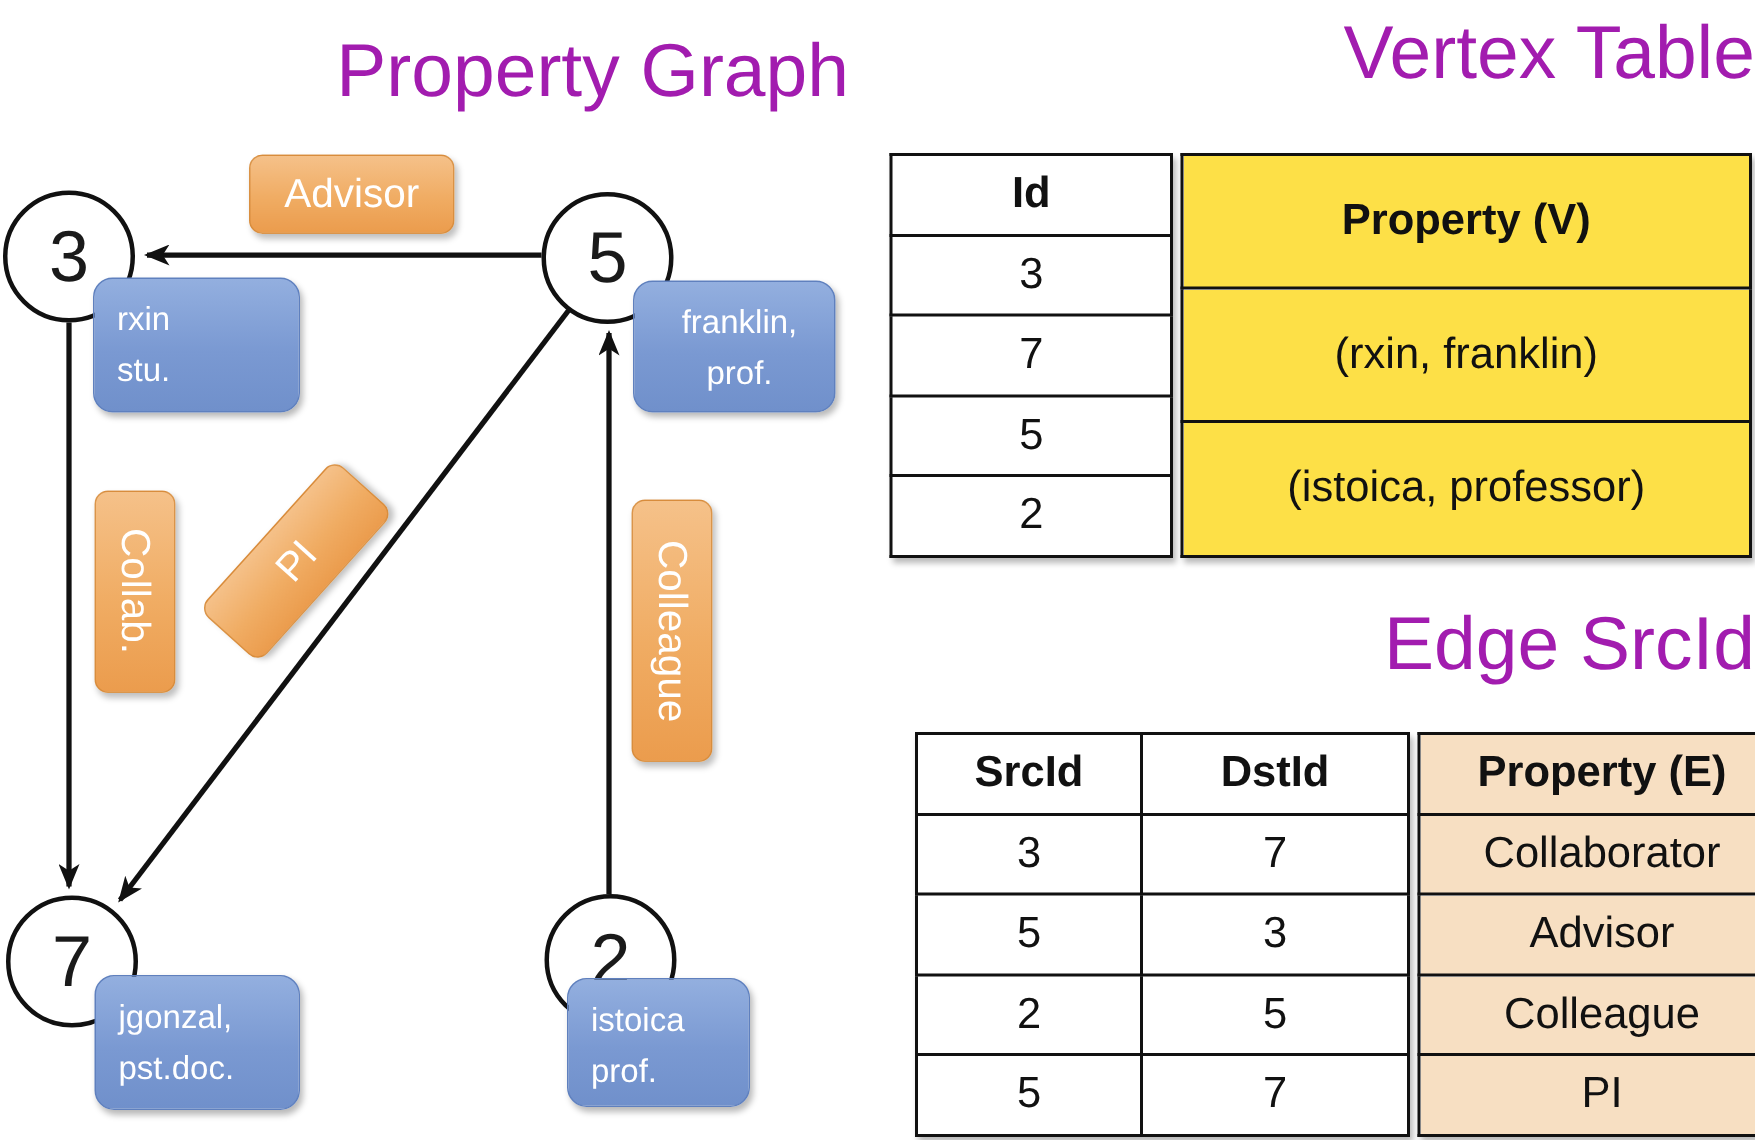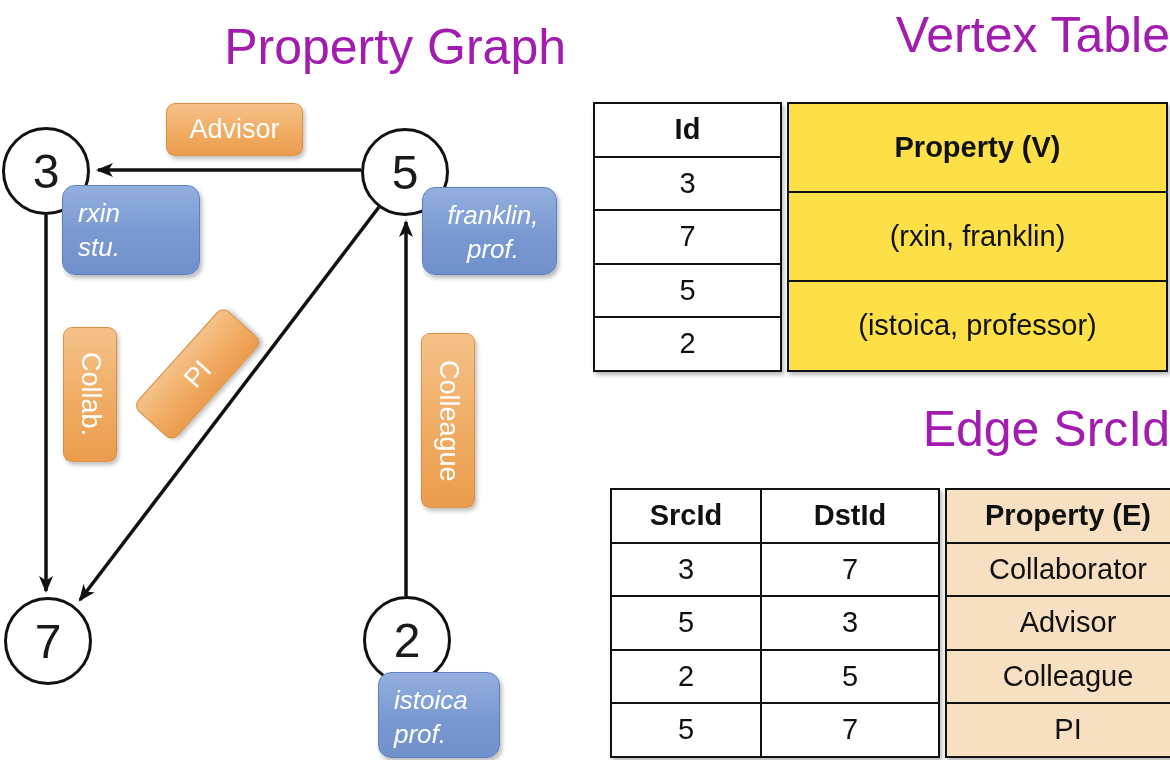--- a/index.html
+++ b/index.html
@@ -21,23 +21,22 @@
     background:#ffffff;display:flex;align-items:center;justify-content:center;
     font-size:48px;font-weight:300;box-sizing:border-box;
   }
 
   
   .vprop{
     position:absolute;border-radius:13px;
     background:linear-gradient(180deg,#93AFDF 0%,#7A99D2 55%,#7090CB 100%);
     border:1.5px solid #5F80BE;box-sizing:border-box;
     box-shadow:2px 3px 4px rgba(0,0,0,0.28);
-    color:#ffffff;font-size:26px;line-height:34px;
+    color:#ffffff;font-size:22px;line-height:34px;
     padding:10px 8px 6px 15px;
-    font-style:italic;
   }
   .vprop span{display:block;}
 
   
   .elabel{
     position:absolute;border-radius:9px;
     background:linear-gradient(180deg,#F5C189 0%,#F0AC63 55%,#EB9C4D 100%);
     border:1px solid rgba(210,135,55,0.75);box-sizing:border-box;
     box-shadow:2px 3px 4px rgba(0,0,0,0.25);
     color:#ffffff;font-size:27px;
@@ -110,21 +109,25 @@
   </div>
 
   <div class="vprop" style="left:62px;top:185px;width:138px;height:90px;">
     <span>rxin</span>
     <span>stu.</span>
   </div>
   <div class="vprop" style="left:422px;top:187px;width:135px;height:88px;text-align:center;">
     <span>franklin,</span>
     <span>prof.</span>
   </div>
-  <div class="vprop" style="left:378px;top:652px;width:122px;height:86px;margin-top:20px;">
+  <div class="vprop" style="left:63px;top:650px;width:137px;height:90px;">
+    <span>jgonzal,</span>
+    <span>pst.doc.</span>
+  </div>
+  <div class="vprop" style="left:378px;top:652px;width:122px;height:86px;">
     <span>istoica</span>
     <span>prof.</span>
   </div>
 
   <div class="tbl-wrap" style="left:593px;top:102px;">
     <table class="tbl bg-white" style="width:189px;">
       <tbody>
           <tr class="hdr">
             <td>Id</td>
           </tr>

